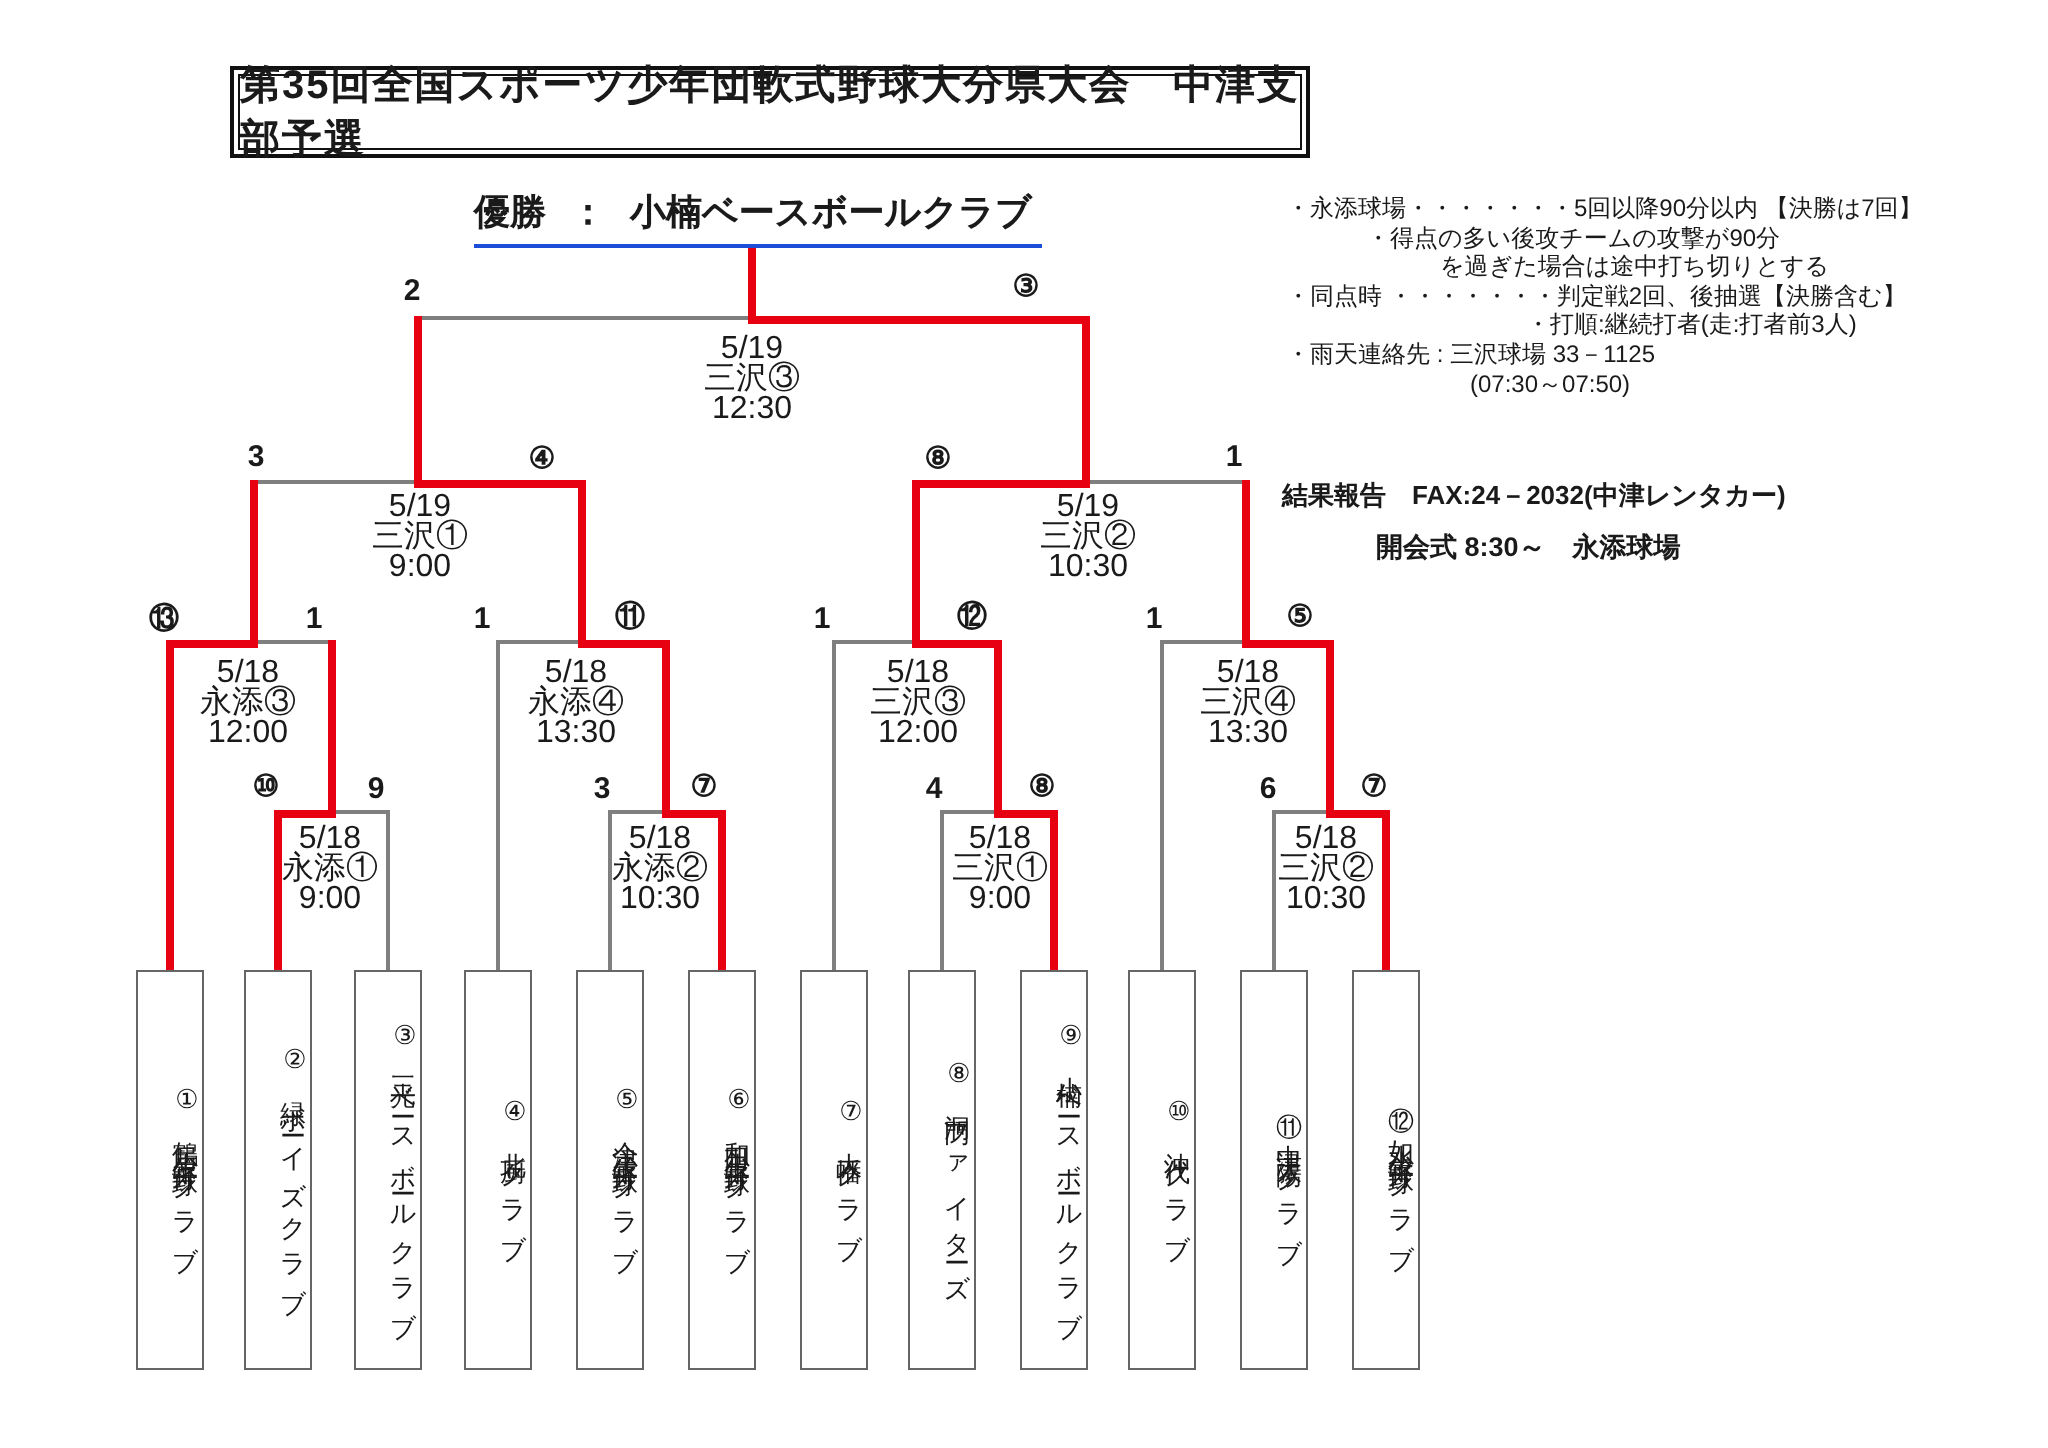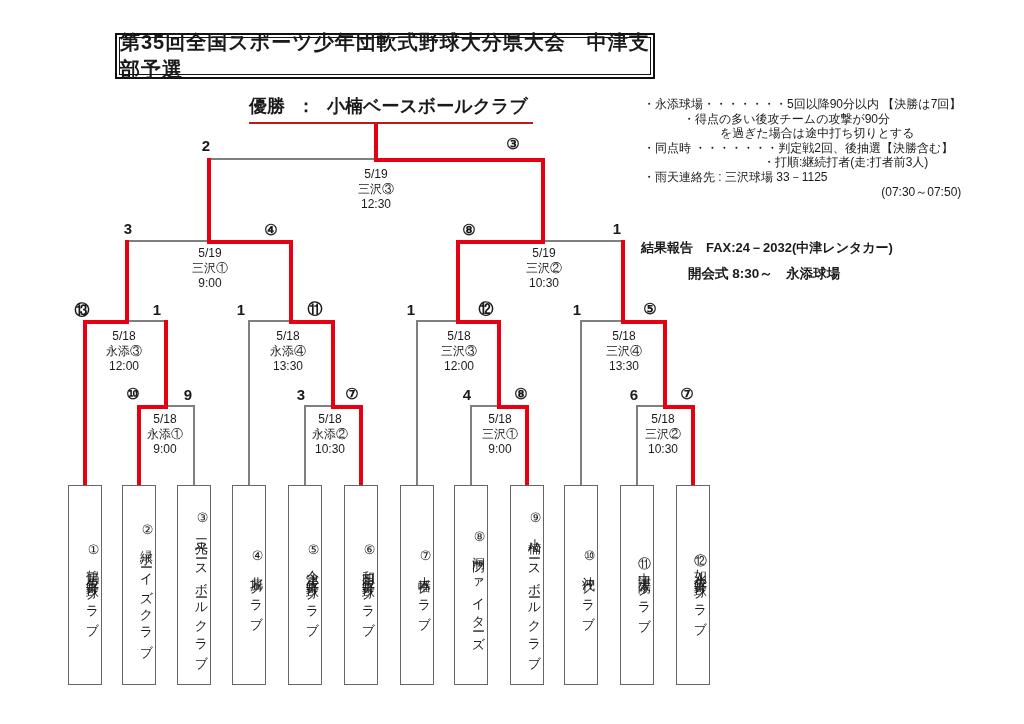--- a/index.html
+++ b/index.html
@@ -8,46 +8,46 @@
 
   
   .title-outer{position:absolute;left:115px;top:33px;width:540px;height:46px;
                border:2px solid #111;padding:2px;box-sizing:border-box;}
   .title-inner{width:100%;height:100%;border:1px solid #111;box-sizing:border-box;
                display:flex;align-items:center;justify-content:center;
                font-size:20px;font-weight:bold;letter-spacing:1px;}
 
   
   .champion{position:absolute;left:237px;top:94px;width:284px;text-align:left;
-            font-size:18px;font-weight:bold;border-bottom:2px solid #b91c1c;
-            padding-bottom:4px;white-space:nowrap;margin-left:12px;}
+            font-size:18px;font-weight:bold;border-bottom:2px solid #1d4ed8;
+            padding-bottom:4px;white-space:nowrap;}
   .champion .sep{margin:0 12px;}
 
   
   .notes{position:absolute;left:643px;top:97px;font-size:12px;line-height:14.6px;
          white-space:nowrap;}
   .notes .i1{margin-left:40px;} .notes .i2{margin-left:77px;}
   .notes .i3{margin-left:75px;} .notes .i4{margin-left:87px;text-align:center;}
-  .notes .i5{margin-left:92px;text-align:right;}
+  .notes .i5{margin-left:92px;}
   .report{position:absolute;left:641px;top:239px;font-size:13px;font-weight:bold;white-space:nowrap;}
   .opening{position:absolute;left:688px;top:265px;font-size:13.5px;font-weight:bold;white-space:nowrap;}
 
   
   .hline{position:absolute;height:2px;background:#7f7f7f;}
   .vline{position:absolute;width:2px;background:#7f7f7f;}
   .hline.red{height:4px;background:#e60012;}
   .vline.red{width:4px;background:#e60012;}
 
   
   .score{position:absolute;transform:translateX(-50%);font-size:15px;font-weight:bold;
          line-height:16px;white-space:nowrap;}
 
   
   .minfo{position:absolute;transform:translateX(-50%);text-align:center;
-         font-size:12px;line-height:15px;white-space:nowrap;}
+         font-size:16px;line-height:15px;white-space:nowrap;}
 
   
   .team-box{position:absolute;top:485px;width:34px;height:200px;box-sizing:border-box;
             border:1px solid #666;background:#fff;
             writing-mode:vertical-rl;text-orientation:mixed;
             font-family:"Liberation Serif",serif;font-size:13px;
             letter-spacing:3px;padding-top:4px;text-align:left;
             display:flex;justify-content:center;}
 </style>
 </head>

